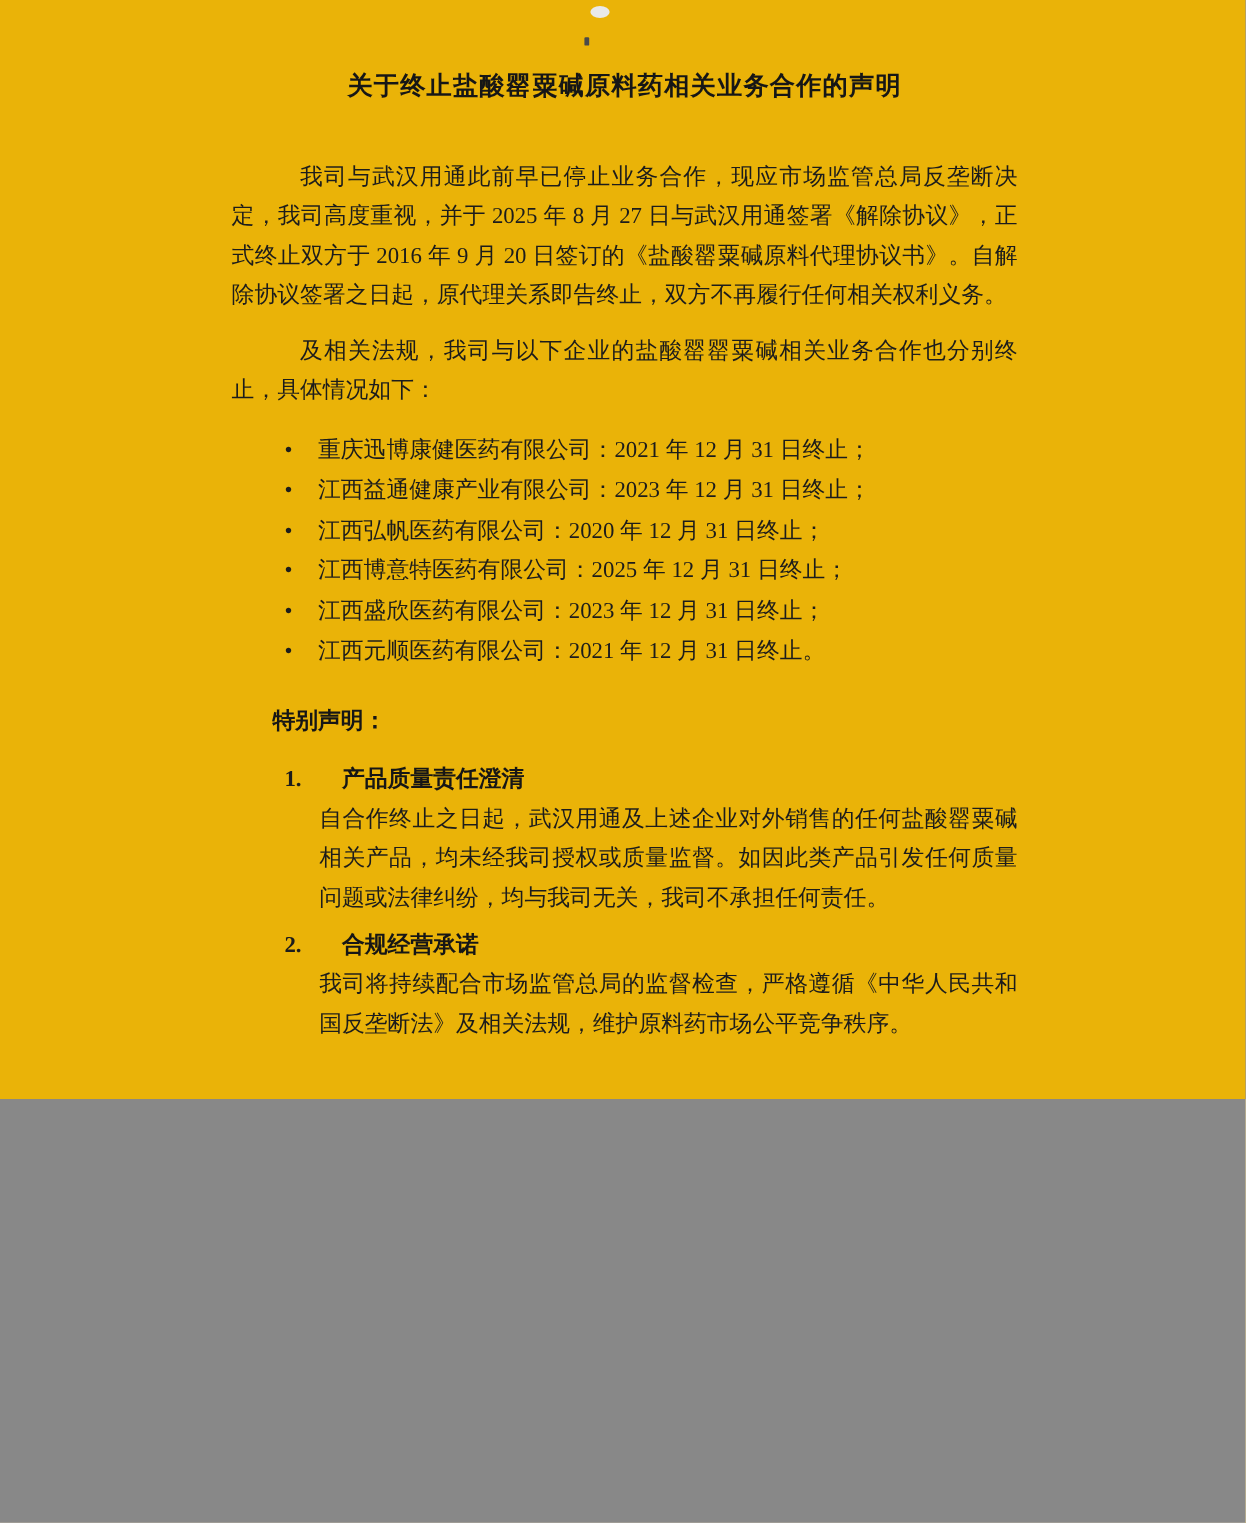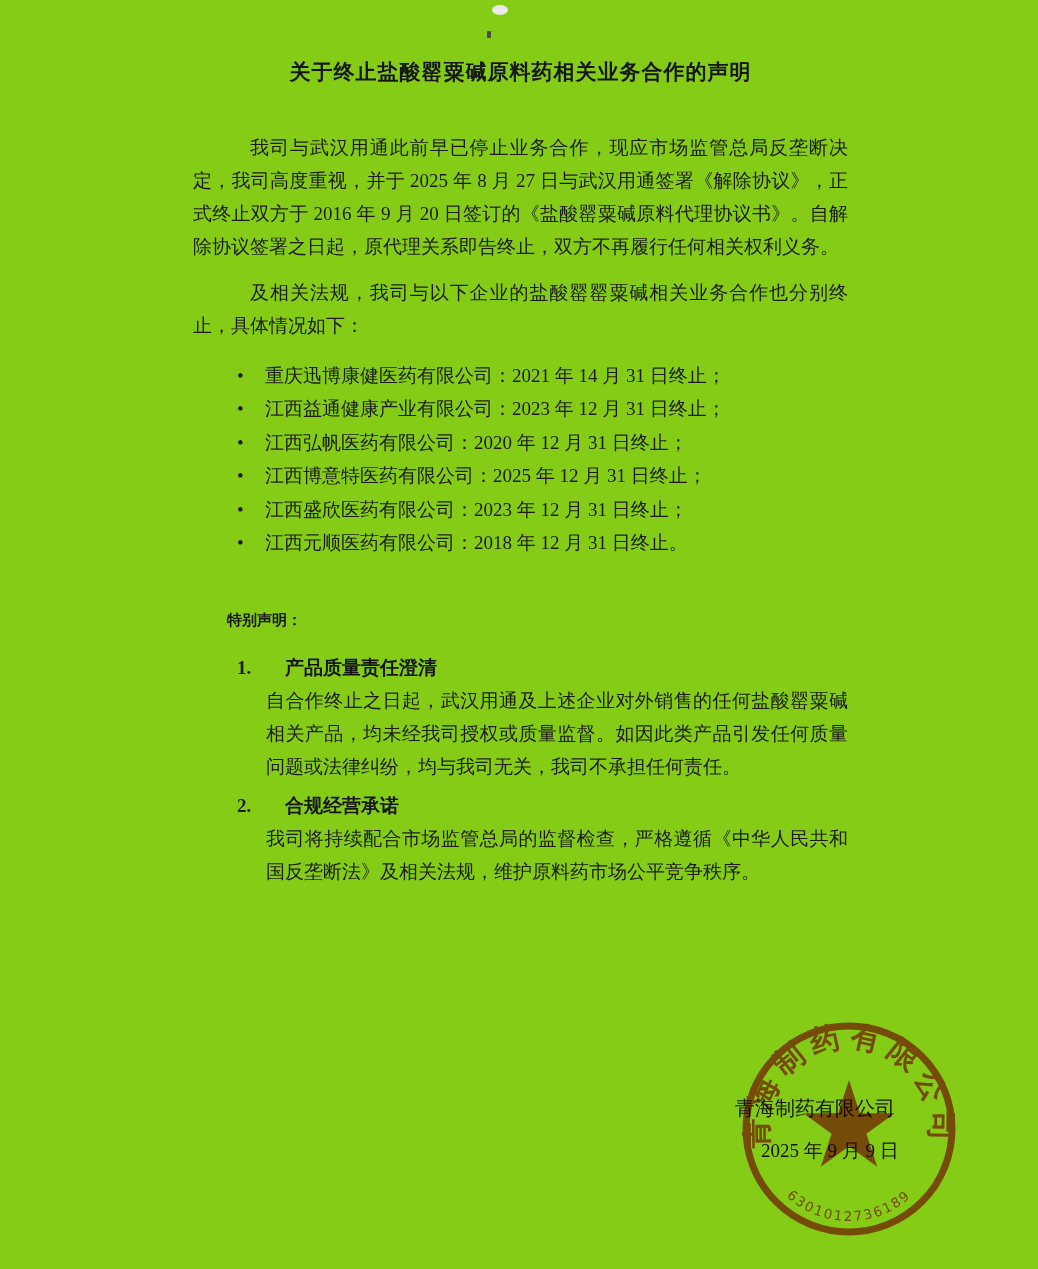--- a/index.html
+++ b/index.html
@@ -1,20 +1,20 @@
 <!DOCTYPE html>
 <html><head>
 <meta charset="utf-8">
 <style>
   html,body { margin:0; padding:0; background:#888; }
   .page {
     position:relative;
-    width:1038px; height:1269px;
+    width:1038px; height:916px;
     margin:0 auto;
-    background:#84cc16;
+    background:#eab308;
     overflow:hidden;
     font-family:"Liberation Serif","DejaVu Serif",serif;
     color:#1c1c1c;
   }
   .doc {
     position:absolute; left:193px; top:57px; width:655px;
     font-size:19px; line-height:33px;
   }
   .title {
     font-family:"Liberation Sans","DejaVu Sans",sans-serif;
@@ -25,22 +25,22 @@
   p.body-par { margin:0 0 13px 0; text-indent:57px; text-align:justify; }
   p.body-par.last { margin-bottom:17px; }
   ul.term-list { list-style:none; margin:4px 0 20px 0; padding:0; }
   ul.term-list li { position:relative; padding-left:72px; line-height:33.4px; }
   ul.term-list li::before {
     content:"\2022"; position:absolute; left:44px; top:0;
     font-size:19px; color:#1c1c1c;
   }
   .special-heading {
     font-family:"Liberation Sans","DejaVu Sans",sans-serif;
-    font-weight:700; font-size:15px; line-height:33px;
-    margin:44px 0 15px 0; padding-left:34px; color:#161616;
+    font-weight:700; font-size:19px; line-height:33px;
+    margin:26px 0 15px 0; padding-left:34px; color:#161616;
   }
   .num-item { position:relative; margin:0 0 6px 0; }
   .num-label {
     position:absolute; left:44px; top:0;
     font-weight:700; font-family:"Liberation Serif","DejaVu Serif",serif;
   }
   .num-title {
     font-family:"Liberation Sans","DejaVu Sans",sans-serif;
     font-weight:700; margin:0 0 0 92px; color:#161616;
   }
@@ -82,26 +82,26 @@
   <div class="doc">
 
     <h1 class="title">关于终止盐酸罂粟碱原料药相关业务合作的声明</h1>
 
 
     <p class="body-par">我司与武汉用通此前早已停止业务合作，现应市场监管总局反垄断决定，我司高度重视，并于 2025 年 8 月 27 日与武汉用通签署《解除协议》，正式终止双方于 2016 年 9 月 20 日签订的《盐酸罂粟碱原料代理协议书》。自解除协议签署之日起，原代理关系即告终止，双方不再履行任何相关权利义务。</p>
 
     <p class="body-par last">及相关法规，我司与以下企业的盐酸罂罂粟碱相关业务合作也分别终止，具体情况如下：</p>
 
     <ul class="term-list">
-      <li>重庆迅博康健医药有限公司：2021 年 14 月 31 日终止；</li>
+      <li>重庆迅博康健医药有限公司：2021 年 12 月 31 日终止；</li>
       <li>江西益通健康产业有限公司：2023 年 12 月 31 日终止；</li>
       <li>江西弘帆医药有限公司：2020 年 12 月 31 日终止；</li>
       <li>江西博意特医药有限公司：2025 年 12 月 31 日终止；</li>
       <li>江西盛欣医药有限公司：2023 年 12 月 31 日终止；</li>
-      <li>江西元顺医药有限公司：2018 年 12 月 31 日终止。</li>
+      <li>江西元顺医药有限公司：2021 年 12 月 31 日终止。</li>
     </ul>
 
     <div class="special-heading">特别声明：</div>
 
     <div class="num-item">
       <span class="num-label">1.</span>
       <div class="num-title">产品质量责任澄清</div>
       <p class="num-body">自合作终止之日起，武汉用通及上述企业对外销售的任何盐酸罂粟碱相关产品，均未经我司授权或质量监督。如因此类产品引发任何质量问题或法律纠纷，均与我司无关，我司不承担任何责任。</p>
     </div>
 

